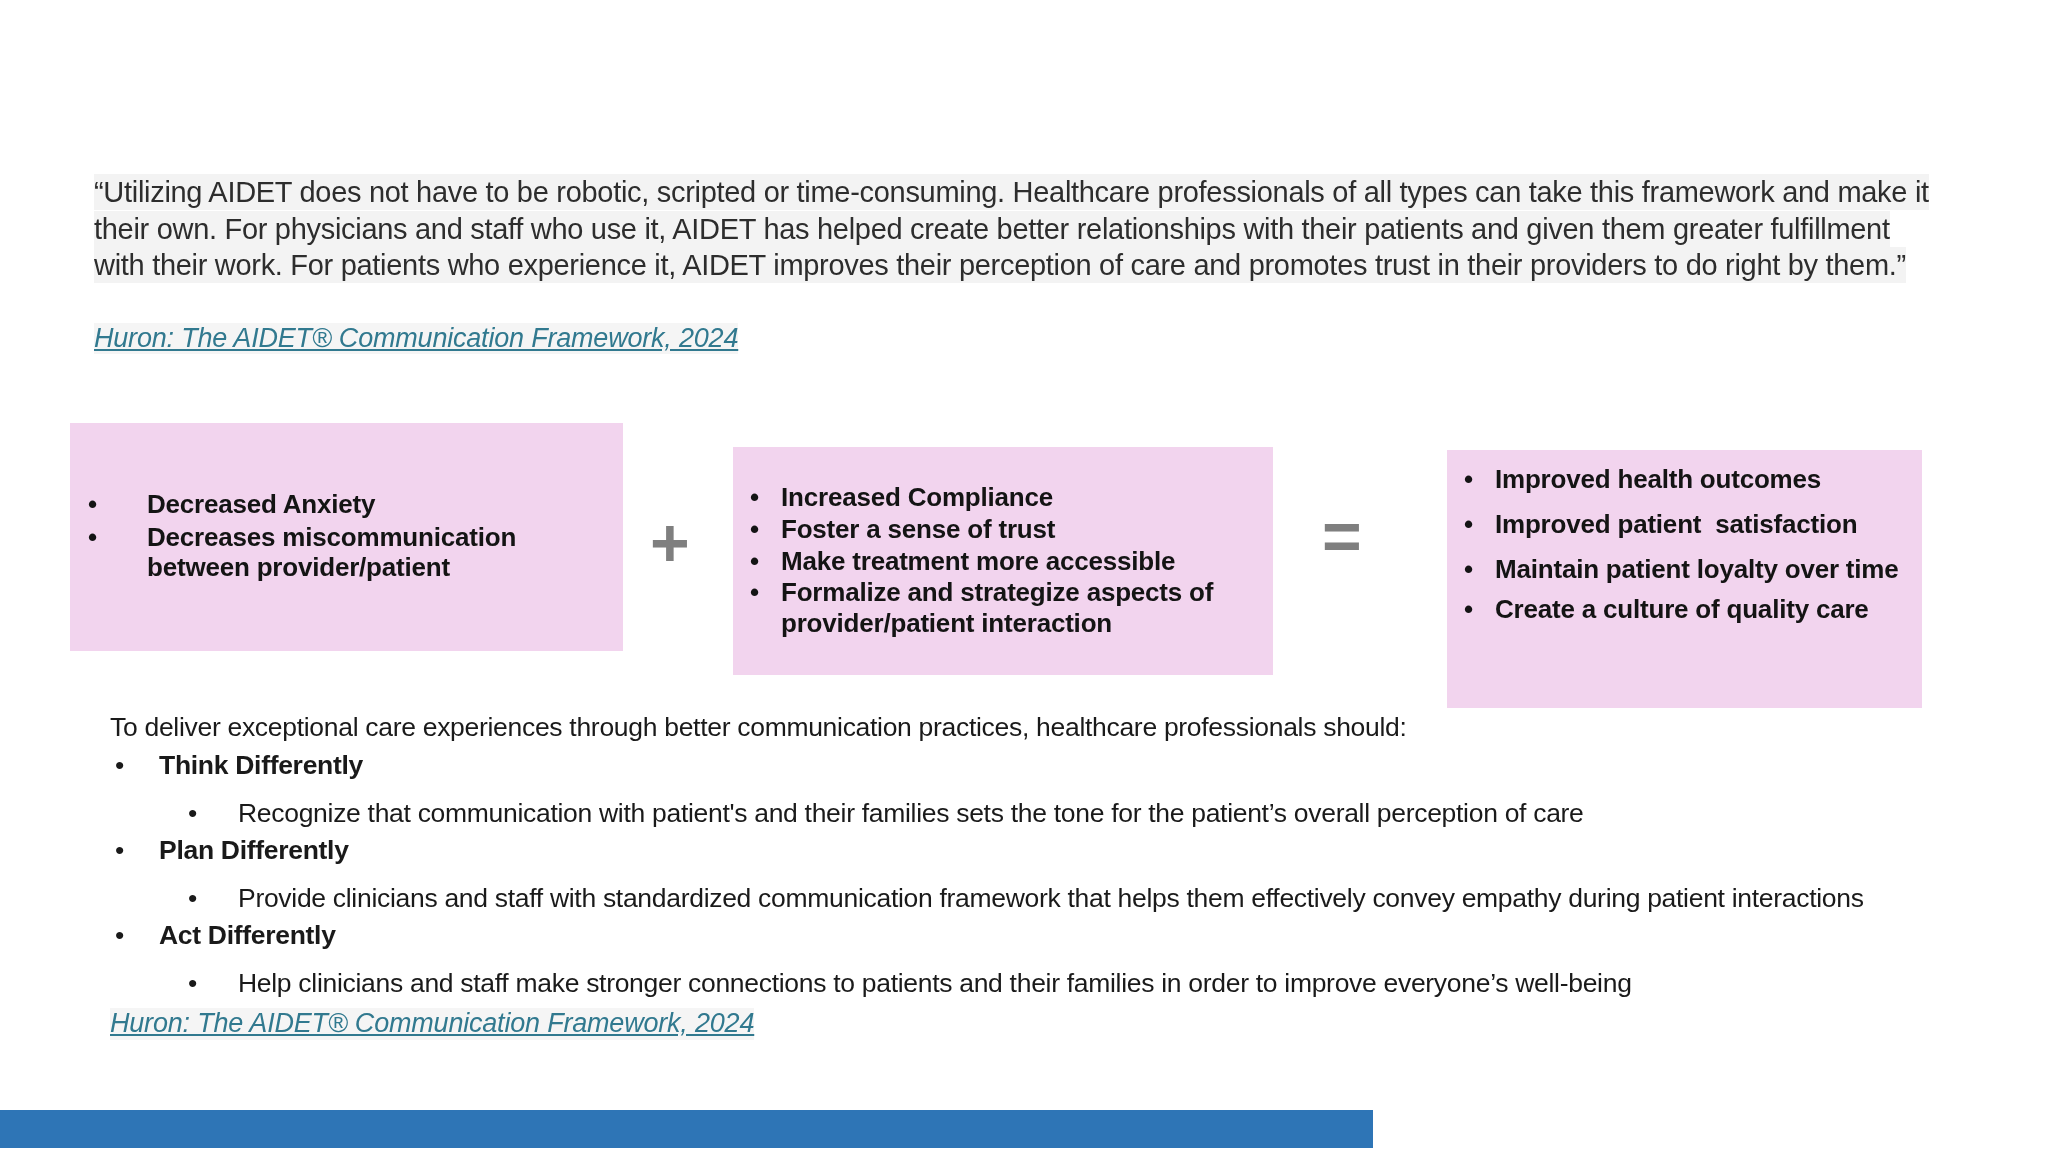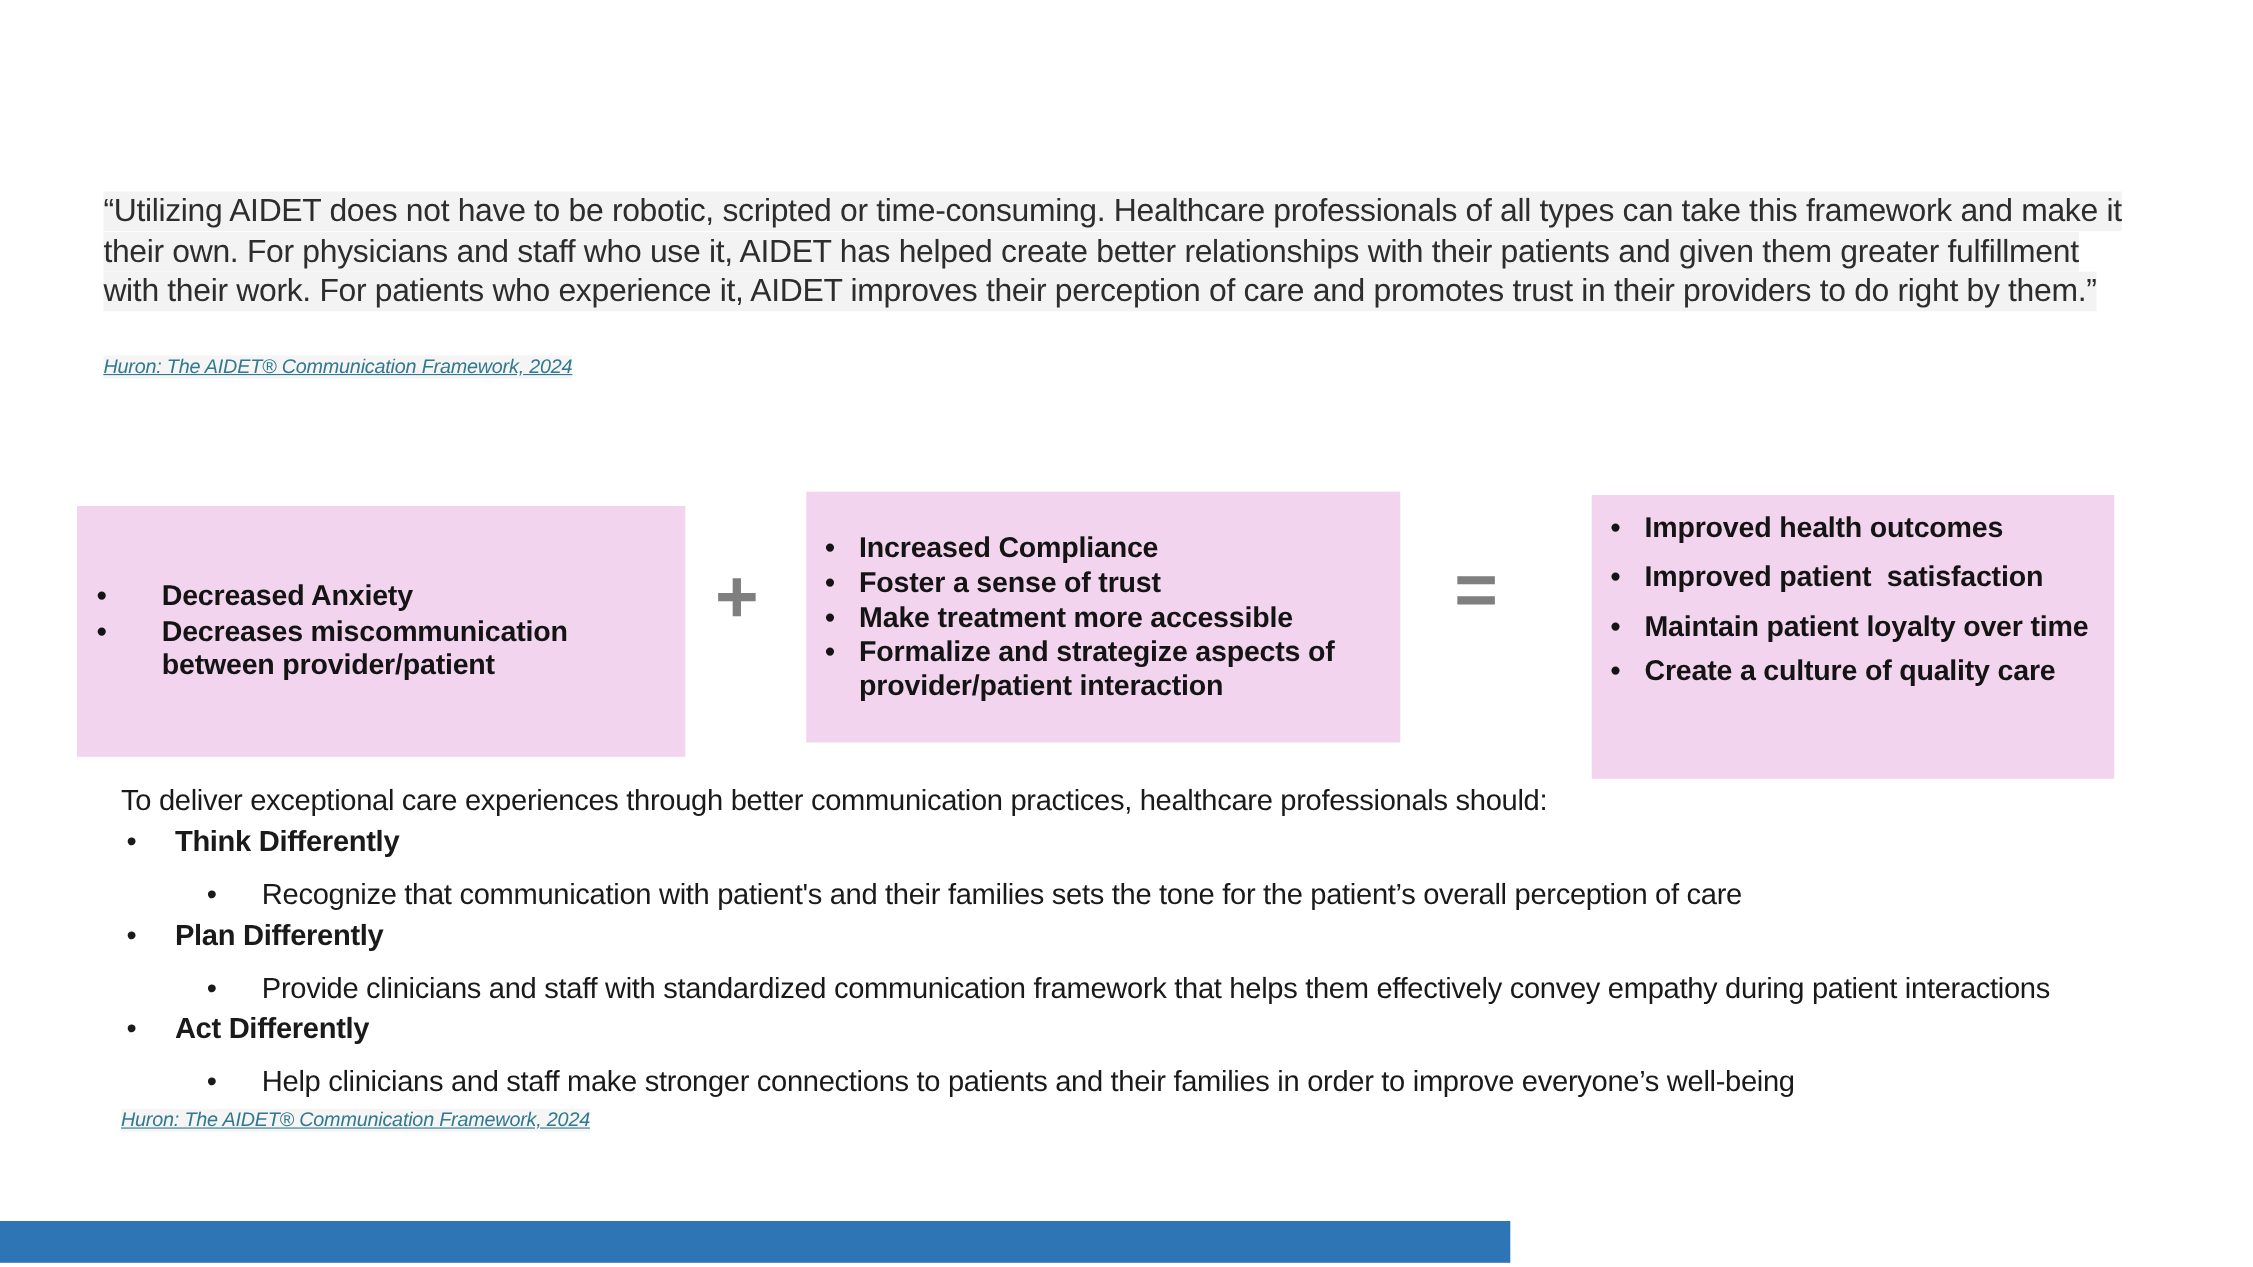--- a/index.html
+++ b/index.html
@@ -9,31 +9,31 @@
   
   .header { position:absolute; left:52px; top:64px; height:70px; display:flex; align-items:center; }
   .arrow { width:0; height:0; border-top:31px solid transparent; border-bottom:31px solid transparent; border-left:60px solid #8DC3E9; }
   .title { margin-left:44px; color:#1577BD; font-weight:bold; font-size:31px; letter-spacing:-0.3px; white-space:nowrap; }
   .title .reg { font-size:17px; vertical-align:super; }
   .title .rest { margin-left:9px; }
 
   
   .quote { position:absolute; left:94px; top:174px; width:1845px; font-size:29px; line-height:1.265; color:#2d2d2d; letter-spacing:-0.3px; }
   .quote .hl { background:#f3f3f3; padding:2px 0; -webkit-box-decoration-break:clone; box-decoration-break:clone; }
-  .cite { color:#31798F; font-style:italic; text-decoration:underline; font-size:18px; letter-spacing:-0.2px; background:#f5f5f5; cursor:pointer; }
+  .cite { color:#31798F; font-style:italic; text-decoration:underline; font-size:27px; letter-spacing:-0.2px; background:#f5f5f5; cursor:pointer; }
   .cite1 { position:absolute; left:94px; top:323px; }
 
   
   .box { position:absolute; background:#F2D4EE; color:#141414; font-weight:bold; font-size:26px; letter-spacing:-0.2px; }
   .box ul { list-style:none; margin:0; padding:0; }
   .box li { position:relative; line-height:1.19; white-space:pre-wrap; }
   .box li::before { content:"\2022"; position:absolute; }
   .vcenter { display:flex; flex-direction:column; justify-content:center; }
 
-  .box-provider { left:70px; top:460px; width:553px; height:228px; }
+  .box-provider { left:70px; top:423px; width:553px; height:228px; }
   .box-provider li { padding-left:77px; margin-bottom:2px; max-width:460px; }
   .box-provider li::before { left:18px; }
 
   .box-process { left:733px; top:447px; width:540px; height:228px;justify-content:center; }
   .box-process li { padding-left:48px; margin-bottom:1px; }
   .box-process li::before { left:17px; }
 
   .box-outcomes { left:1447px; top:450px; width:475px; height:258px; padding-top:14px; box-sizing:border-box; }
   .box-outcomes li { padding-left:48px; margin-bottom:9px; max-width:495px; }
   .box-outcomes li:nth-child(1), .box-outcomes li:nth-child(2) { margin-bottom:14px; }

